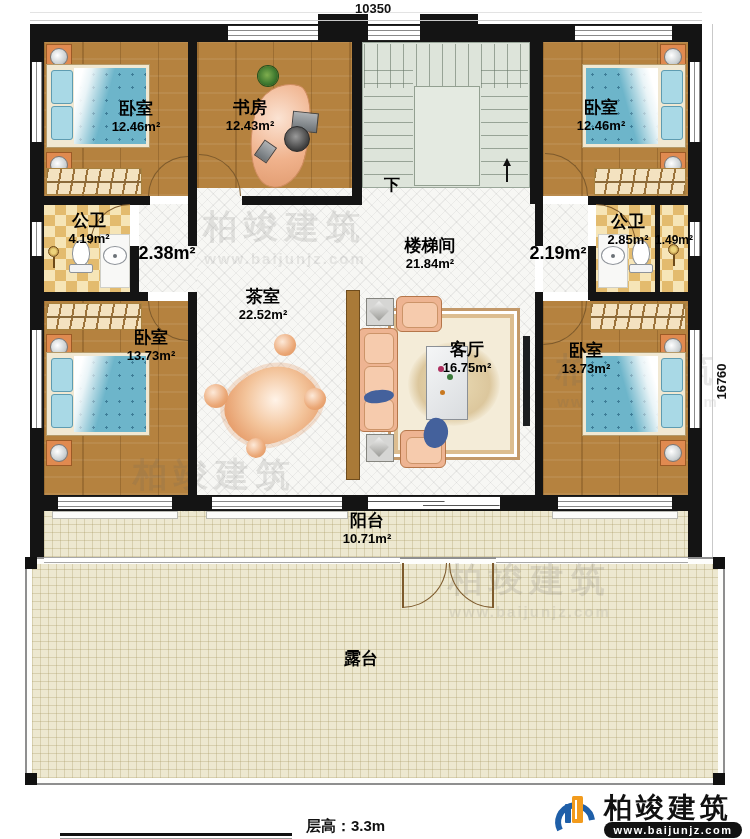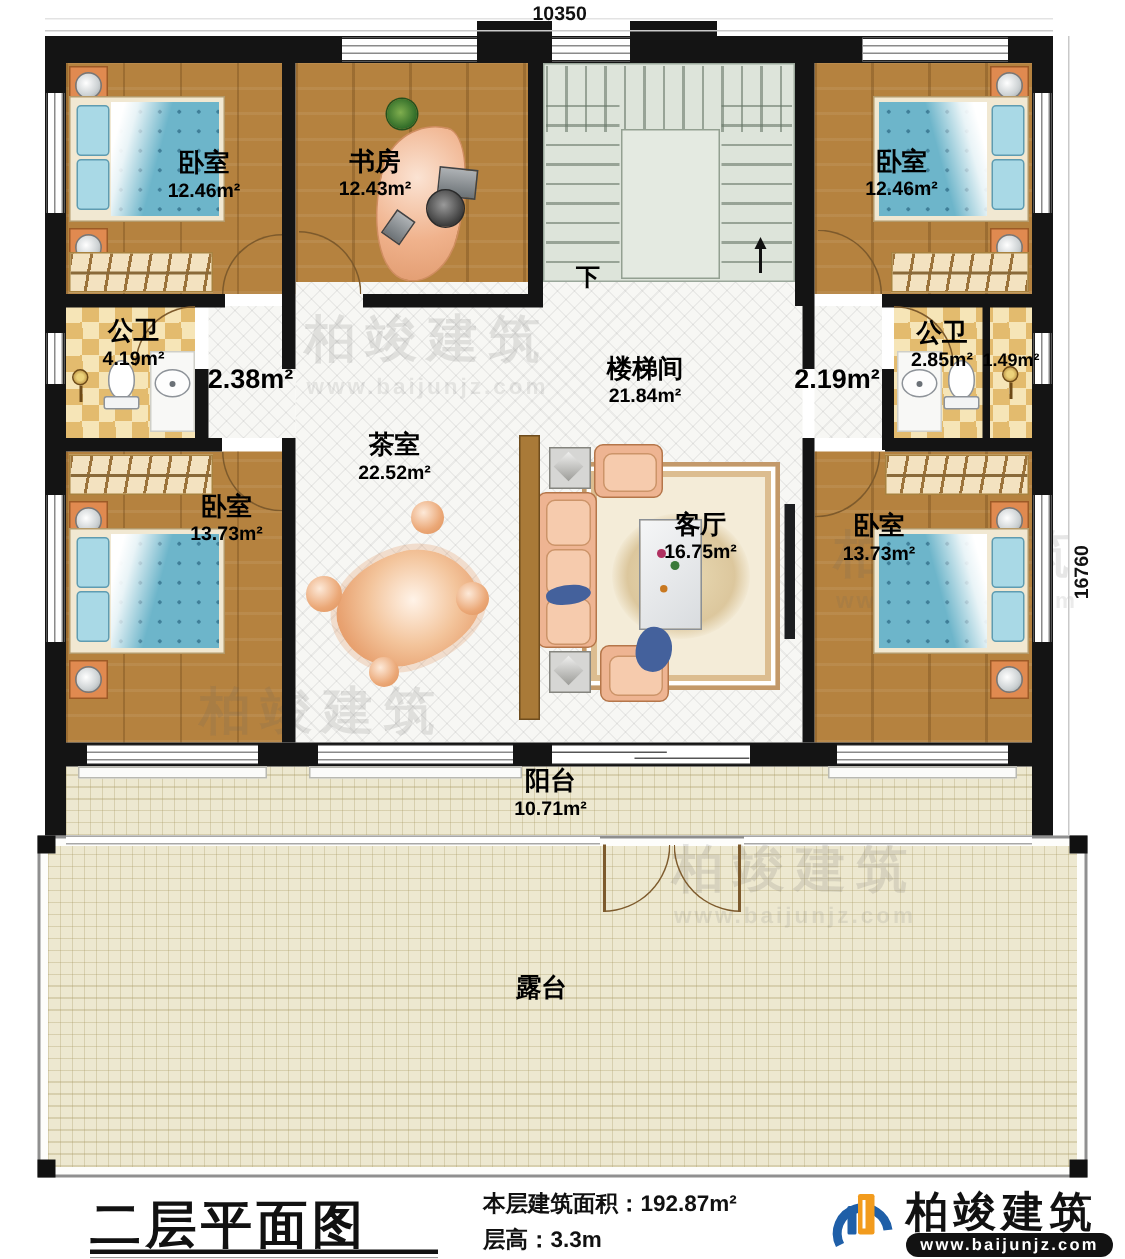--- a/index.html
+++ b/index.html
@@ -373,27 +373,23 @@
   </div>
   <div class="rlabel" style="left:367px;top:529px;">
     <div class="nm">阳台</div>
     <div class="ar">10.71m²</div>
   </div>
   <div class="rlabel" style="left:361px;top:659px;">
     <div class="nm">露台</div>
   </div>
   <div class="downlbl" style="left:384px;top:175px;">下</div>
 
-  <div class="ft-title" style="left:60px;top:794px;">二层平面图</div>
   <div class="ft-line" style="left:60px;top:833px;width:232px;height:3px;"></div>
   <div class="ft-line" style="left:60px;top:838px;width:232px;height:1px;background:#999;"></div>
-  <div class="ft-info" style="left:322px;top:793px;">
-    <span>本层建筑面积：</span><span>192.87m²</span>
-  </div>
-  <div class="ft-info" style="left:322px;top:817px;">
+  <div class="ft-info" style="left:306px;top:817px;">
     <span>层高：</span><span>3.3m</span>
   </div>
   <div class="abs" style="left:550px;top:790px;width:48px;height:48px;">
     <svg width="48" height="48" viewBox="0 0 48 48">
       <path d="M10 40 A17 17 0 1 1 42 30" stroke="#1f5fa8" stroke-width="6" fill="none"></path>
       <rect x="22" y="6" width="11" height="27" rx="1.5" fill="#f29b1d"></rect>
       <rect x="15" y="14" width="6" height="19" rx="1" fill="#1f5fa8"></rect>
       <rect x="25" y="10" width="2" height="19" fill="#fff"></rect>
     </svg>
   </div>

